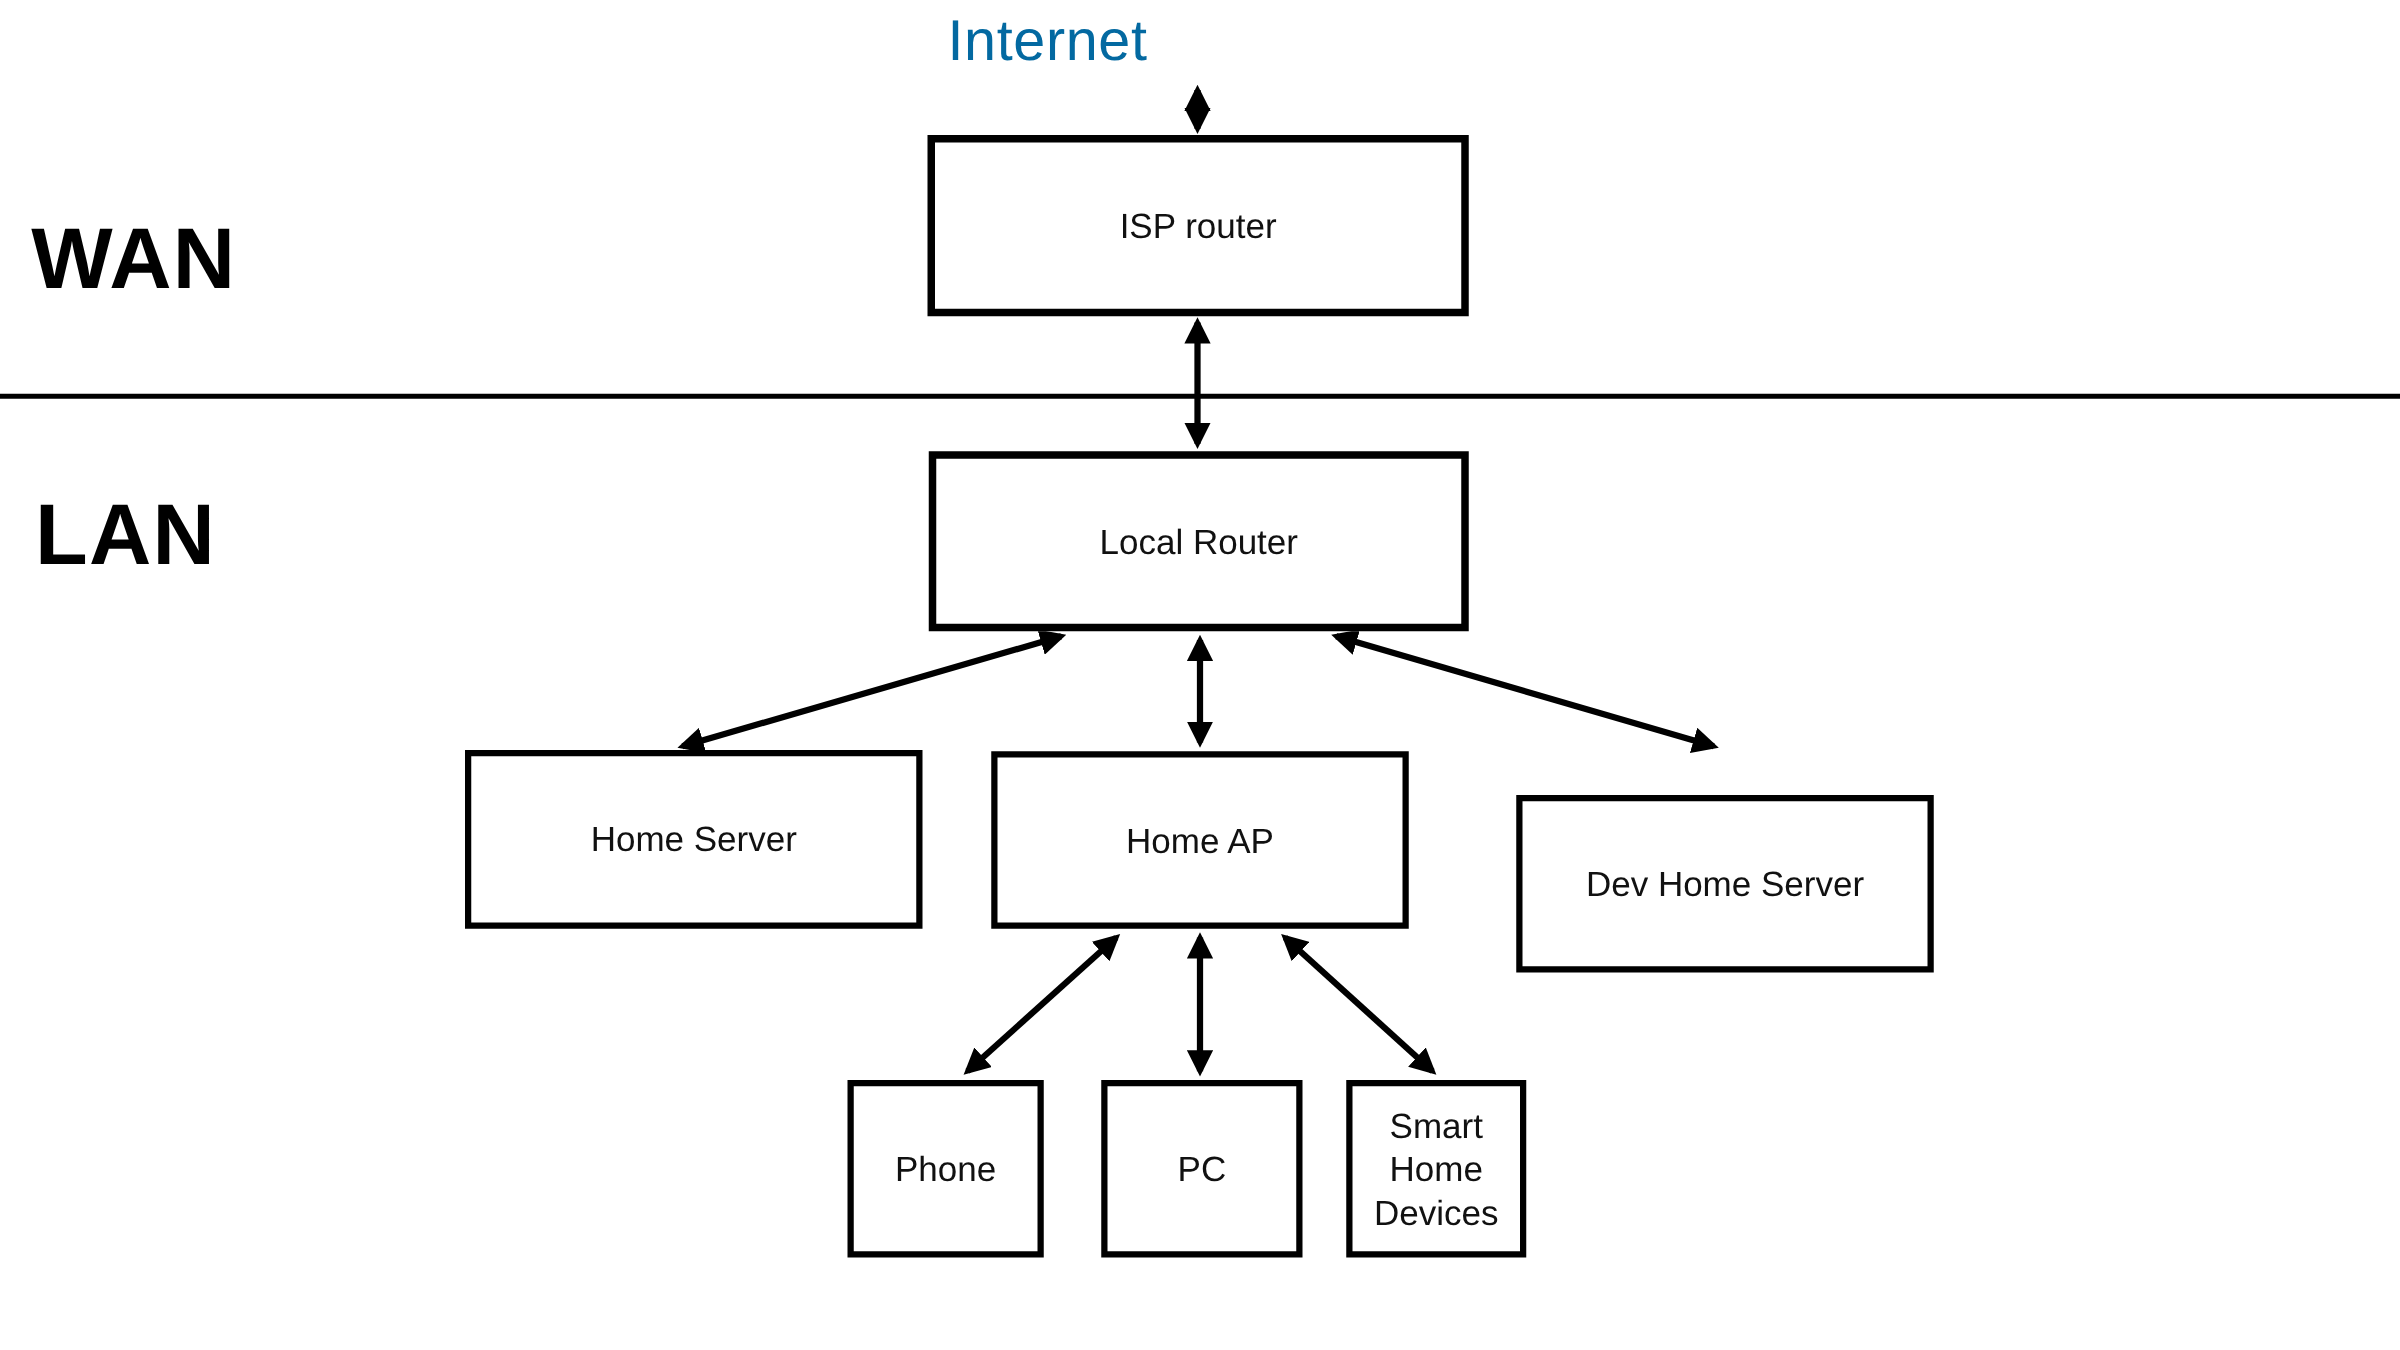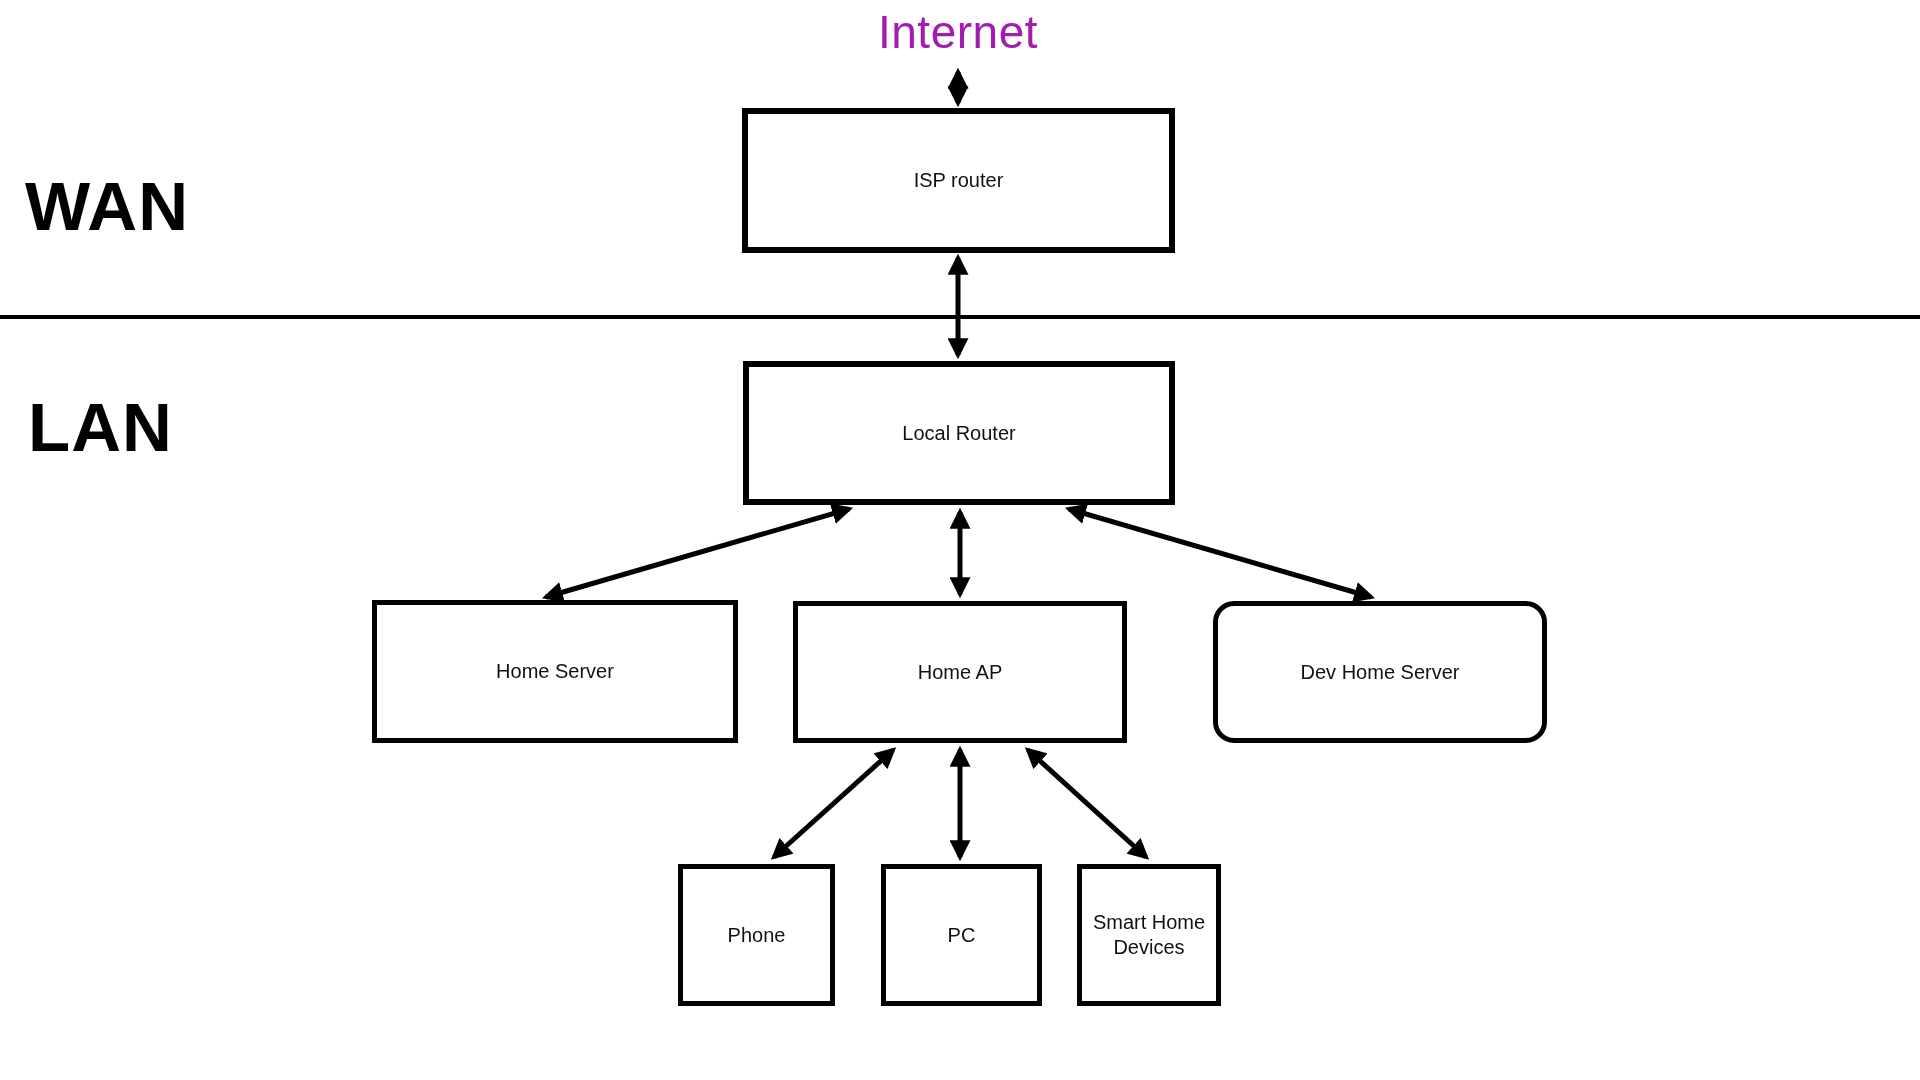--- a/index.html
+++ b/index.html
@@ -19,24 +19,24 @@
     inset: 0;
     width: 1920px;
     height: 1080px;
   }
 
   .internet-label {
     position: absolute;
     left: 758px;
     top: 6px;
     width: 400px;
-    text-align: center;
+    text-align: left;
     font-size: 46px;
     line-height: 1.15;
-    color: #a21caf;
+    color: #0369a1;
     letter-spacing: 0.5px;
   }
 
   .zone-label {
     position: absolute;
     font-size: 69px;
     font-weight: bold;
     letter-spacing: 1px;
     color: #000000;
     line-height: 1;
@@ -45,31 +45,31 @@
   .zone-lan { left: 28px; top: 393px; }
 
   .node {
     position: absolute;
     background: #ffffff;
     border: 5px solid #000000;
     display: flex;
     align-items: center;
     justify-content: center;
     text-align: center;
-    font-size: 20px;
+    font-size: 28px;
     line-height: 1.25;
     color: #111111;
   }
   .node--router { border-width: 6px; }
 
   .node-isp        { left: 742px;  top: 108px; width: 433px; height: 145px; }
   .node-local      { left: 743px;  top: 361px; width: 432px; height: 144px; }
   .node-homeserver { left: 372px;  top: 600px; width: 366px; height: 143px; }
   .node-wifiap     { left: 793px;  top: 601px; width: 334px; height: 142px; }
-  .node-devserver  { left: 1213px; top: 601px; width: 334px; height: 142px; border-radius: 21px; }
+  .node-devserver  { left: 1213px; top: 636px; width: 334px; height: 142px; }
   .node-phone      { left: 678px;  top: 864px; width: 157px; height: 142px; }
   .node-pc         { left: 881px;  top: 864px; width: 161px; height: 142px; }
   .node-smart      { left: 1077px; top: 864px; width: 144px; height: 142px; padding: 0 6px; }
 </style>
 </head>
 <body>
 
 <div class="stage">
 
   <svg class="wires" viewBox="0 0 1920 1080" xmlns="http://www.w3.org/2000/svg">

